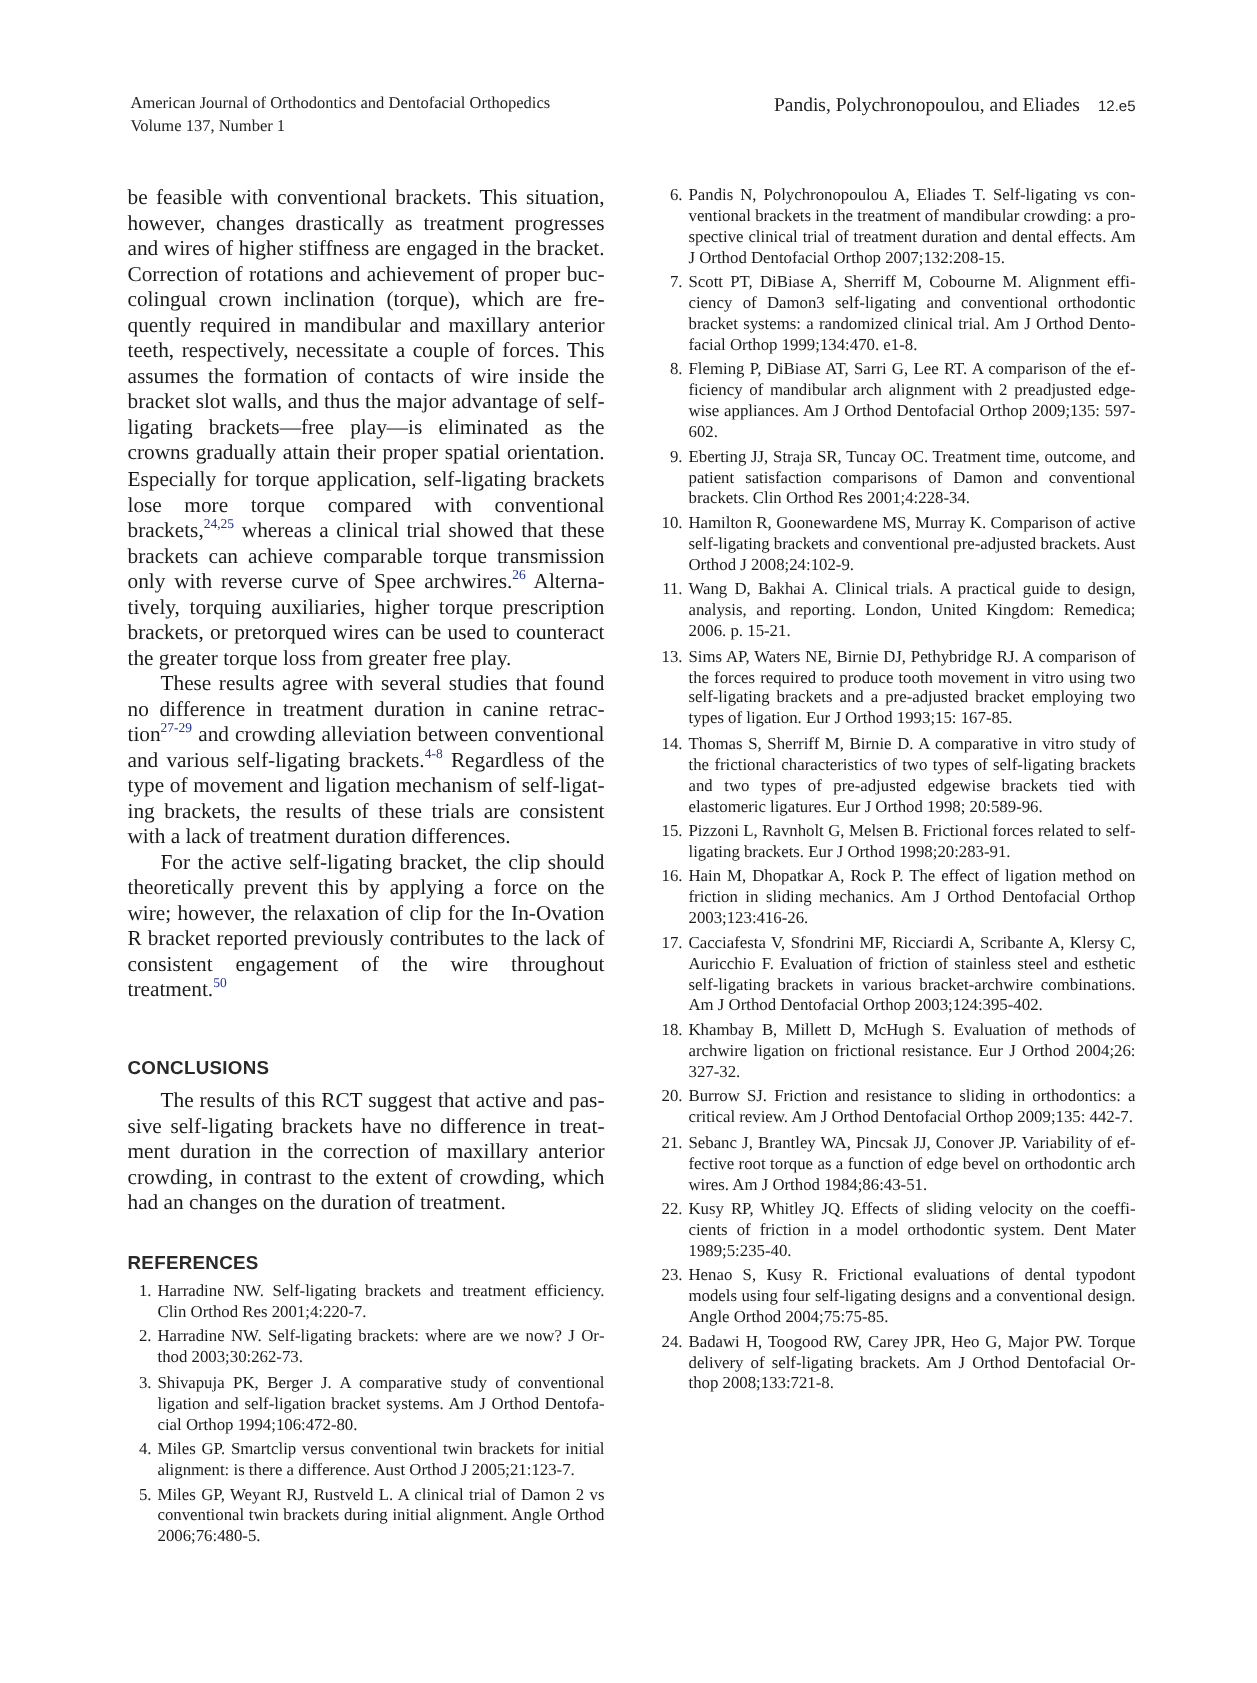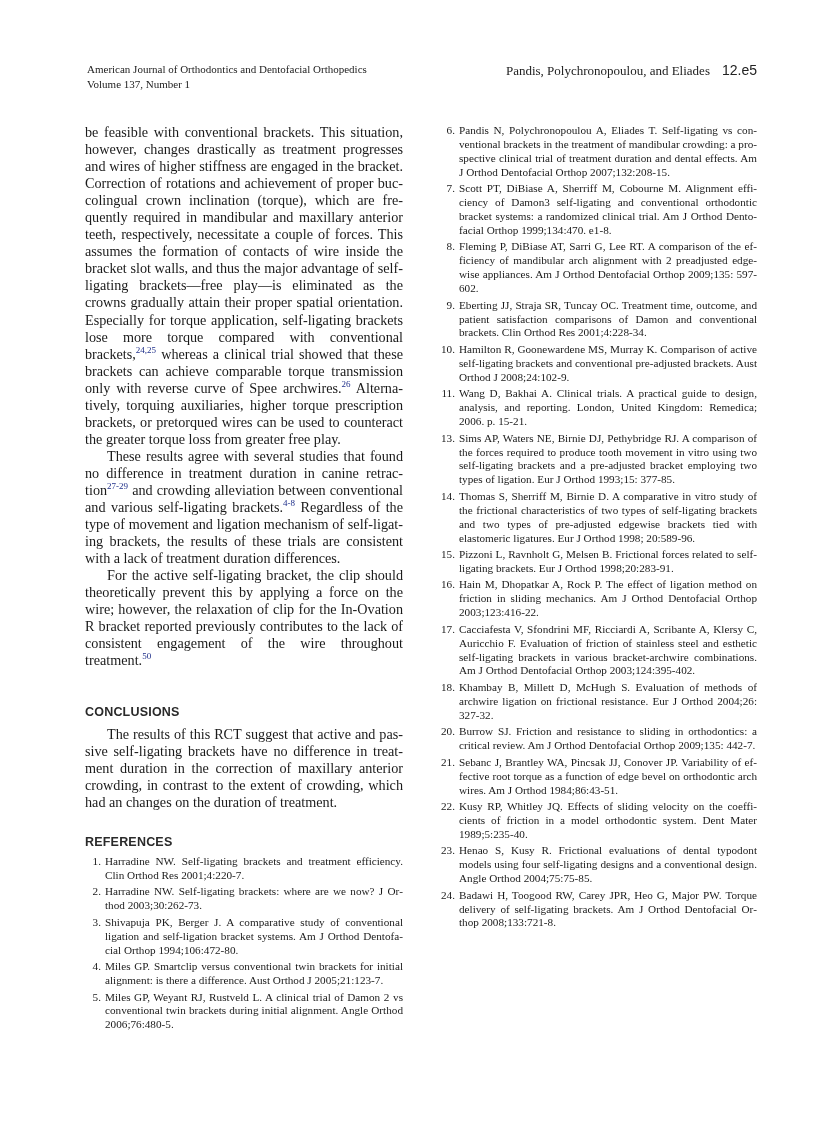--- a/index.html
+++ b/index.html
@@ -1,21 +1,21 @@
 <!DOCTYPE html>
 <html><head>
 <meta charset="utf-8">
 <style>
   html, body { margin: 0; padding: 0; background: #ffffff; }
   body { width: 838px; height: 1122px; position: relative; overflow: hidden; color: #1a1a1a; }
   .page { position: absolute; left: 0; top: 0; width: 753px; height: 1122px; }
   .header { position: absolute; left: 87px; top: 62px; width: 670px; font-family: "Liberation Serif", serif; }
   .header-left { position: absolute; left: 0; top: 0; font-size: 11px; line-height: 15px; color: #222; }
   .header-right { position: absolute; right: 0; top: 0; font-size: 13px; color: #222; white-space: nowrap; }
-  .header-right .pg { margin-left: 12px; font-family: "Liberation Sans", sans-serif; font-size: 14px; }
+  .header-right .pg { margin-left: 12px; font-family: "Liberation Sans", sans-serif; font-size: 10px; }
   .col { position: absolute; top: 124px; width: 318px; font-family: "Liberation Serif", serif; }
   .col-left { left: 85px; }
   .col-right { left: 437px; width: 320px; top: 124px; }
   .body-p { font-size: 14.2px; line-height: 17.05px; text-align: justify; margin: 0; hyphens: manual; }
   .body-p.indent { text-indent: 22px; }
   sup.ref { color: #1f2f8a; font-size: 9px; line-height: 0; vertical-align: super; }
   .section-heading { font-family: "Liberation Sans", sans-serif; font-size: 12.5px; letter-spacing: 0.2px; color: #2a2a2a; margin: 0; }
   .h-concl { position: absolute; left: 85px; top: 705px; }
   .concl-p { position: absolute; left: 85px; top: 726px; width: 318px; }
   .h-refs { position: absolute; left: 85px; top: 835px; }
@@ -63,24 +63,24 @@
   </ul>
 
   <div class="col col-right">
     <ul class="reflist refs-right">
       <li><span class="num">6.</span><span>Pandis N, Polychronopoulou A, Eliades T. Self-ligating vs con­ventional brackets in the treatment of mandibular crowding: a pro­spective clinical trial of treatment duration and dental effects. Am J Orthod Dentofacial Orthop 2007;132:208-15.</span></li>
       <li><span class="num">7.</span><span>Scott PT, DiBiase A, Sherriff M, Cobourne M. Alignment effi­ciency of Damon3 self-ligating and conventional orthodontic bracket systems: a randomized clinical trial. Am J Orthod Dento­facial Orthop 1999;134:470. e1-8.</span></li>
       <li><span class="num">8.</span><span>Fleming P, DiBiase AT, Sarri G, Lee RT. A comparison of the ef­ficiency of mandibular arch alignment with 2 preadjusted edge­wise appliances. Am J Orthod Dentofacial Orthop 2009;135: 597-602.</span></li>
       <li><span class="num">9.</span><span>Eberting JJ, Straja SR, Tuncay OC. Treatment time, outcome, and patient satisfaction comparisons of Damon and conventional brackets. Clin Orthod Res 2001;4:228-34.</span></li>
       <li><span class="num">10.</span><span>Hamilton R, Goonewardene MS, Murray K. Comparison of active self-ligating brackets and conventional pre-adjusted brackets. Aust Orthod J 2008;24:102-9.</span></li>
       <li><span class="num">11.</span><span>Wang D, Bakhai A. Clinical trials. A practical guide to design, analysis, and reporting. London, United Kingdom: Remedica; 2006. p. 15-21.</span></li>
-      <li><span class="num">13.</span><span>Sims AP, Waters NE, Birnie DJ, Pethybridge RJ. A compari­son of the forces required to produce tooth movement in vitro using two self-ligating brackets and a pre-adjusted bracket employing two types of ligation. Eur J Orthod 1993;15: 377-85.</span></li>
+      <li><span class="num">13.</span><span>Sims AP, Waters NE, Birnie DJ, Pethybridge RJ. A compari­son of the forces required to produce tooth movement in vitro using two self-ligating brackets and a pre-adjusted bracket employing two types of ligation. Eur J Orthod 1993;15: 167-85.</span></li>
       <li><span class="num">14.</span><span>Thomas S, Sherriff M, Birnie D. A comparative in vitro study of the frictional characteristics of two types of self-li­gating brackets and two types of pre-adjusted edgewise brackets tied with elastomeric ligatures. Eur J Orthod 1998; 20:589-96.</span></li>
       <li><span class="num">15.</span><span>Pizzoni L, Ravnholt G, Melsen B. Frictional forces related to self-ligating brackets. Eur J Orthod 1998;20:283-91.</span></li>
-      <li><span class="num">16.</span><span>Hain M, Dhopatkar A, Rock P. The effect of ligation method on friction in sliding mechanics. Am J Orthod Dentofacial Orthop 2003;123:416-22.</span></li>
+      <li><span class="num">16.</span><span>Hain M, Dhopatkar A, Rock P. The effect of ligation method on friction in sliding mechanics. Am J Orthod Dentofacial Orthop 2003;123:416-26.</span></li>
       <li><span class="num">17.</span><span>Cacciafesta V, Sfondrini MF, Ricciardi A, Scribante A, Klersy C, Auricchio F. Evaluation of friction of stainless steel and esthetic self-ligating brackets in various bracket-archwire combinations. Am J Orthod Dentofacial Orthop 2003;124:395-402.</span></li>
       <li><span class="num">18.</span><span>Khambay B, Millett D, McHugh S. Evaluation of methods of archwire ligation on frictional resistance. Eur J Orthod 2004;26: 327-32.</span></li>
       <li><span class="num">20.</span><span>Burrow SJ. Friction and resistance to sliding in orthodontics: a critical review. Am J Orthod Dentofacial Orthop 2009;135: 442-7.</span></li>
       <li><span class="num">21.</span><span>Sebanc J, Brantley WA, Pincsak JJ, Conover JP. Variability of ef­fective root torque as a function of edge bevel on orthodontic arch wires. Am J Orthod 1984;86:43-51.</span></li>
       <li><span class="num">22.</span><span>Kusy RP, Whitley JQ. Effects of sliding velocity on the coeffi­cients of friction in a model orthodontic system. Dent Mater 1989;5:235-40.</span></li>
       <li><span class="num">23.</span><span>Henao S, Kusy R. Frictional evaluations of dental typodont models using four self-ligating designs and a conventional design. Angle Orthod 2004;75:75-85.</span></li>
       <li><span class="num">24.</span><span>Badawi H, Toogood RW, Carey JPR, Heo G, Major PW. Torque delivery of self-ligating brackets. Am J Orthod Dentofacial Or­thop 2008;133:721-8.</span></li>
     </ul>
   </div>
 

